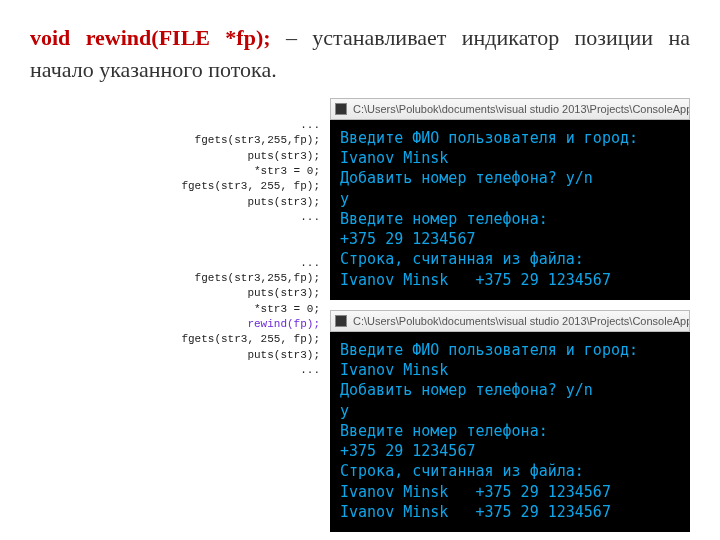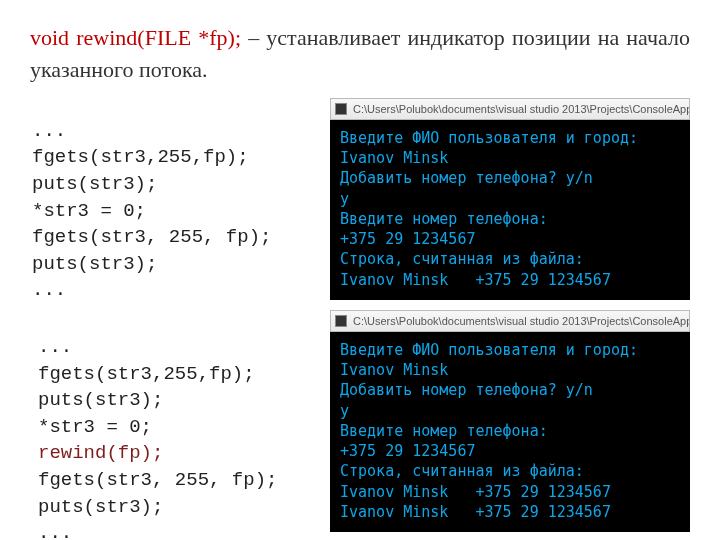--- a/index.html
+++ b/index.html
@@ -20,46 +20,47 @@
   .heading {
     font-size: 22px;
     line-height: 1.45;
     color: #333;
     text-align: justify;
     text-justify: inter-word;
     margin-bottom: 12px;
   }
   .sig {
     color: #c00000;
-    font-weight: normal;
+    font-weight: bold;
   }
   .columns {
     display: flex;
     flex-direction: row;
     gap: 10px;
   }
   .leftcol {
     width: 300px;
     display: flex;
     flex-direction: column;
     gap: 30px;
     padding-top: 20px;
   }
   .codeblock {
     font-family: Consolas, "Courier New", monospace;
-    font-size: 19px;
+    font-size: 11px;
     line-height: 1.4;
     color: #222;
     white-space: pre;
     padding-left: 2px;
+    text-align: right;
   }
   .codeblock.second {
     padding-left: 8px;
   }
-  .rw { color: #7f1d1d; }
+  .rw { color: #6d28d9; }
 
   .rightcol {
     flex: 1;
     display: flex;
     flex-direction: column;
     gap: 10px;
     margin-left: auto;
   }
   .conwin {
     width: 360px;

